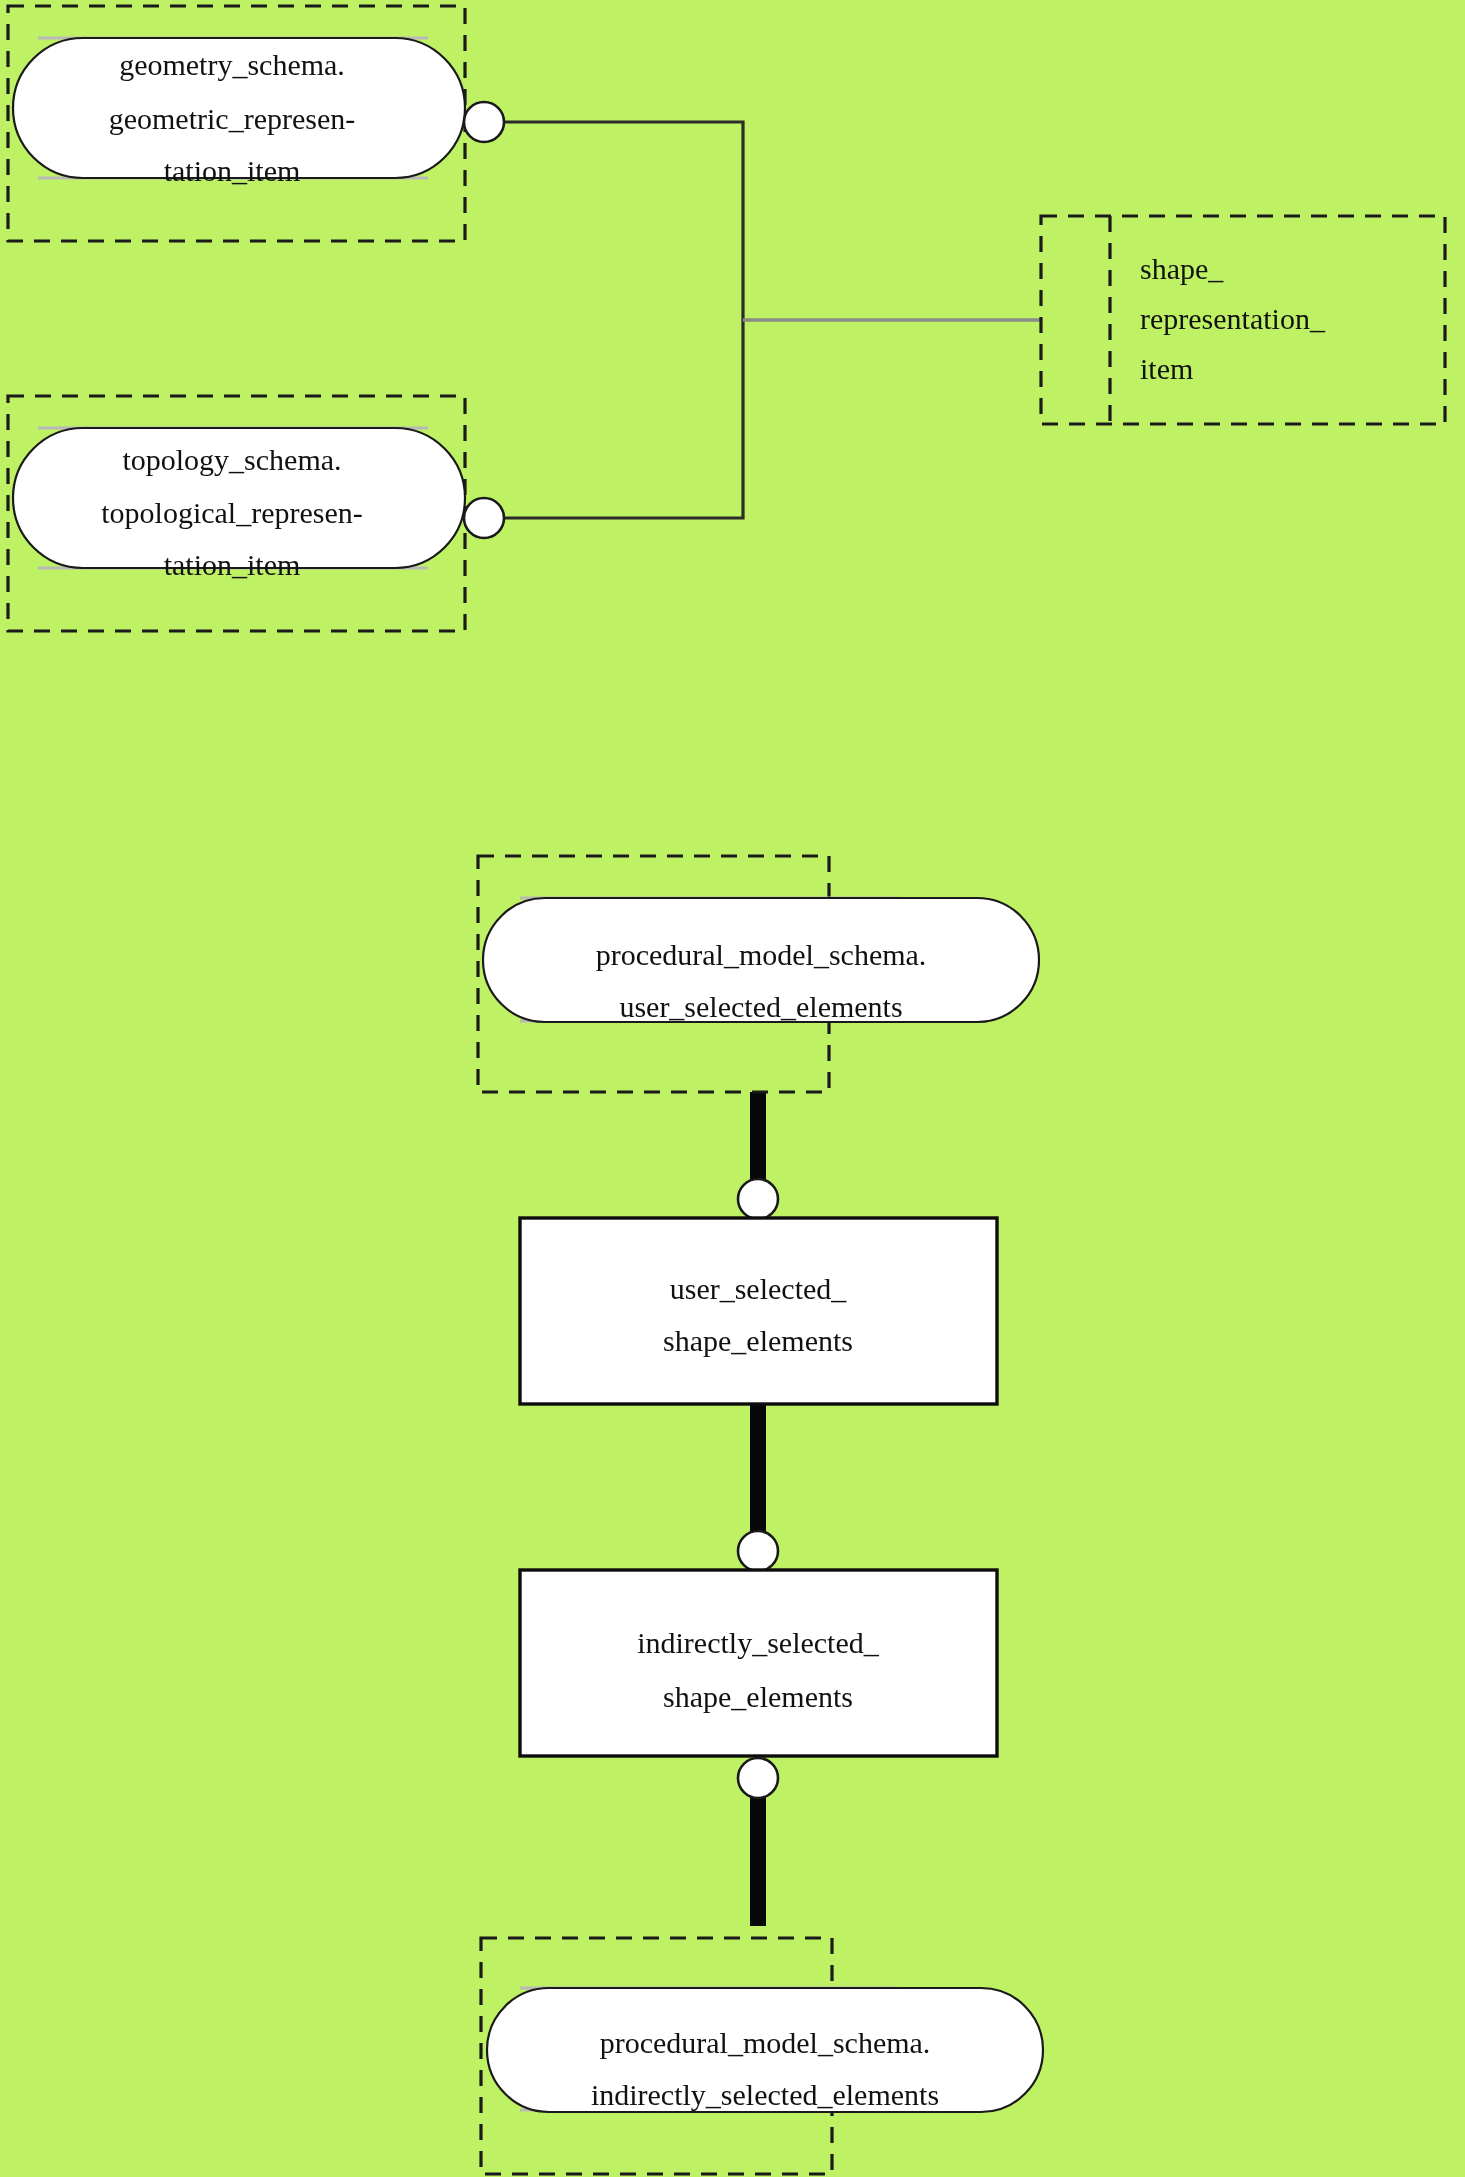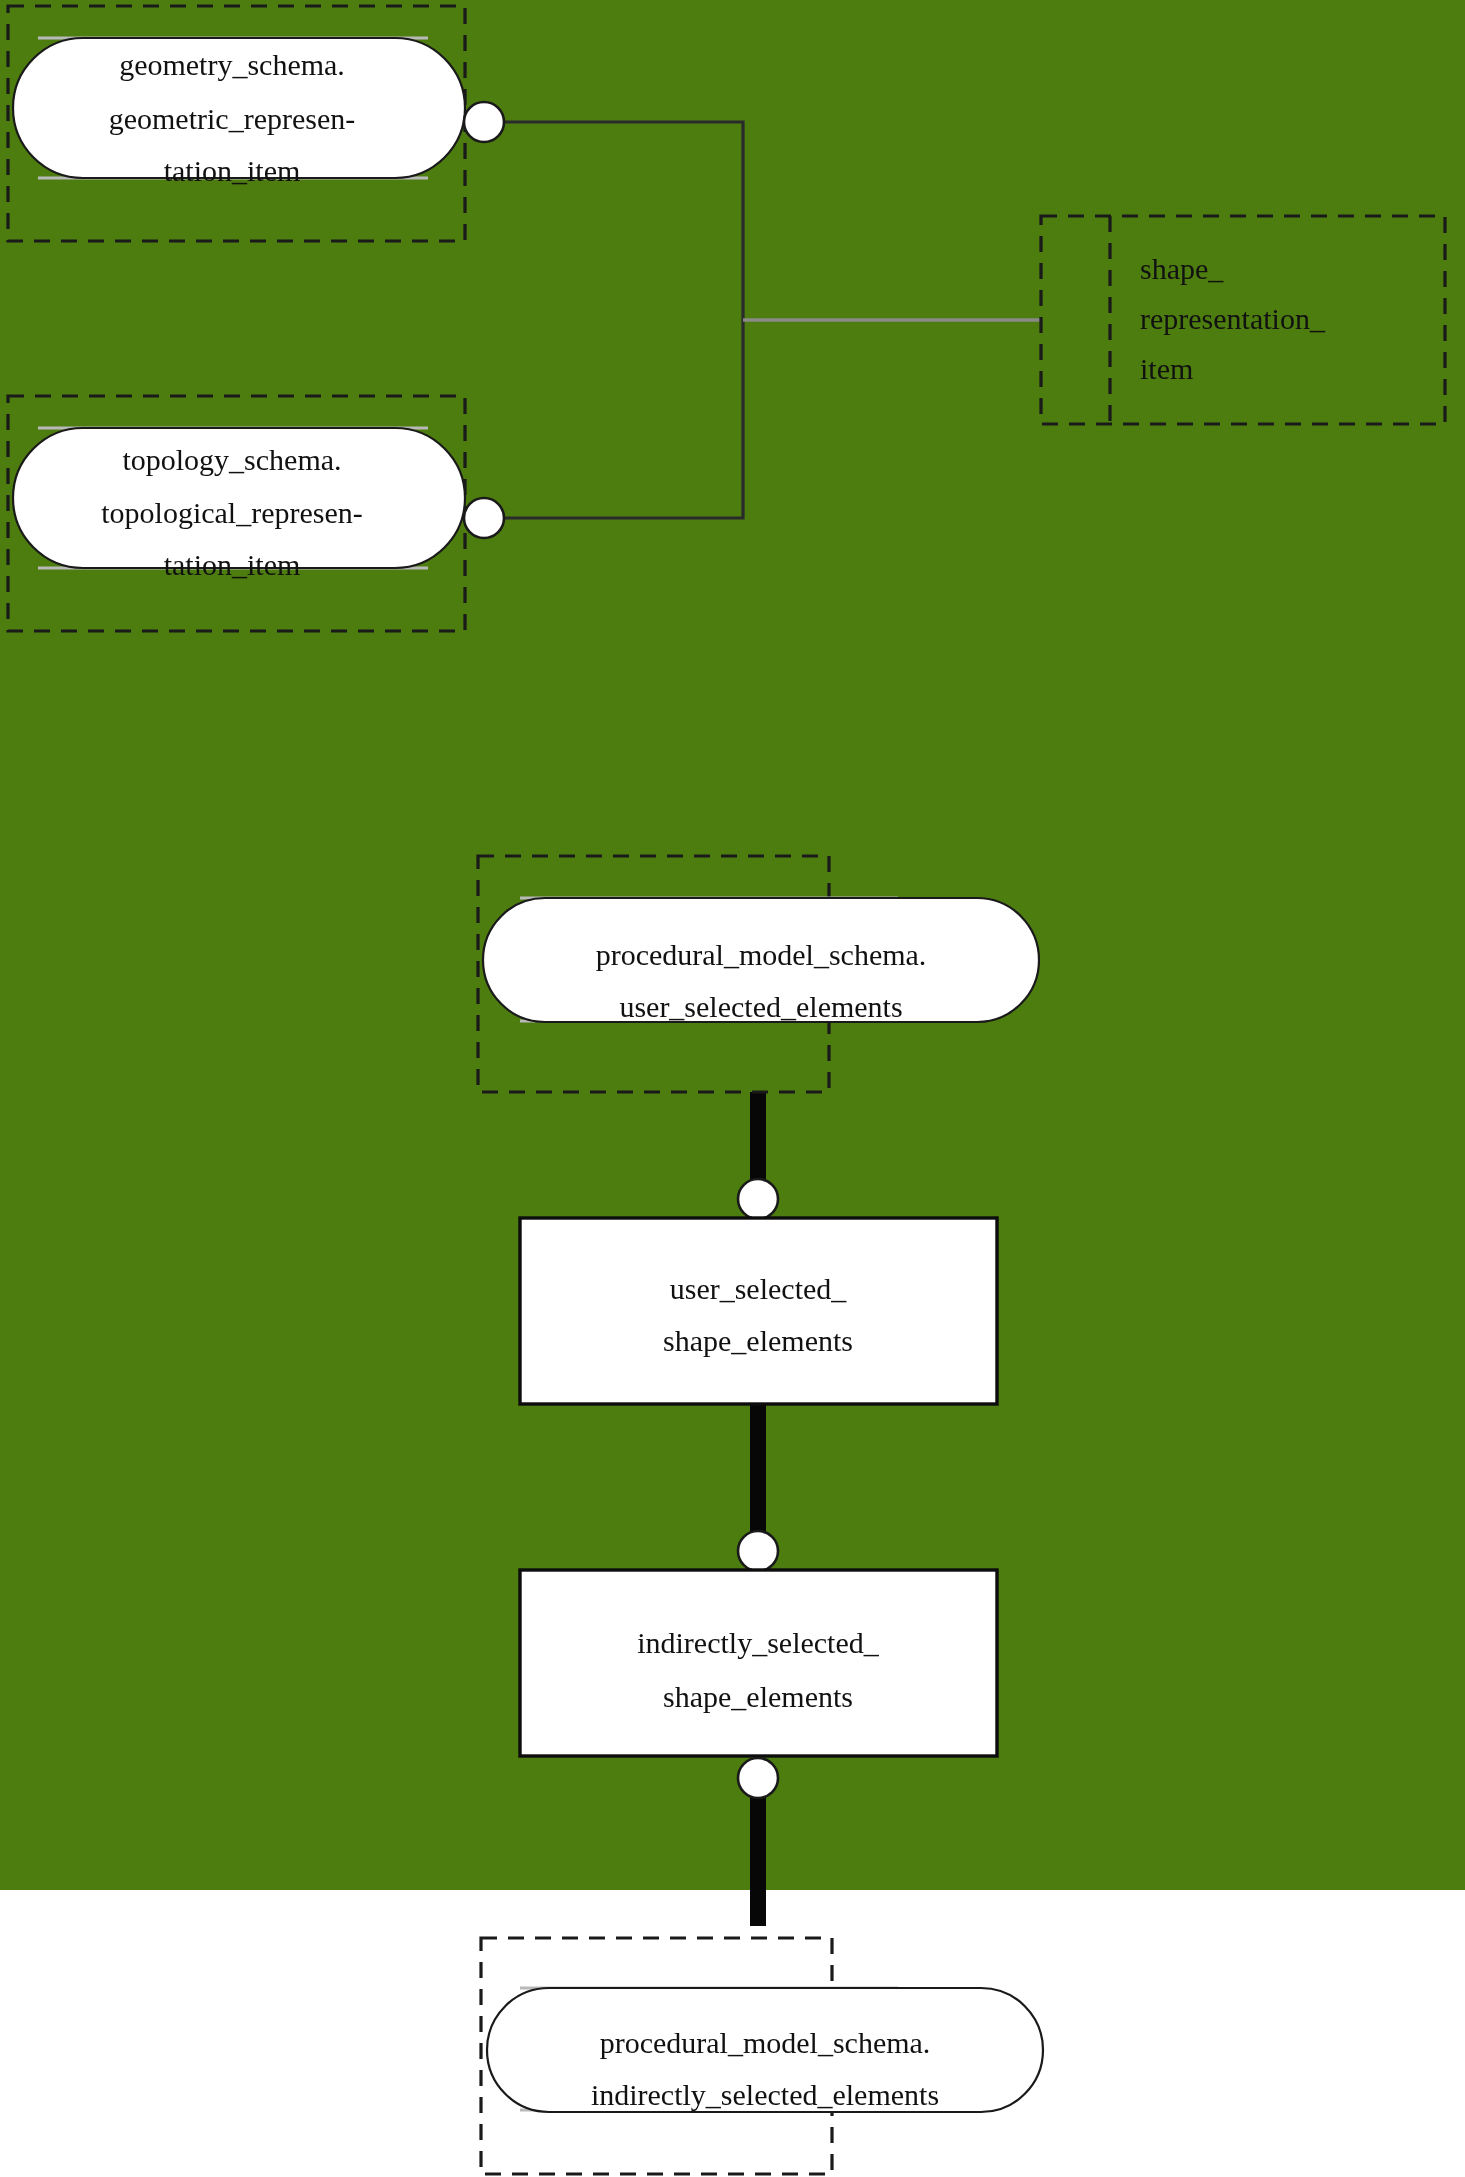--- a/index.html
+++ b/index.html
@@ -9,22 +9,22 @@
   }
   body {
     width: 1465px;
     height: 2177px;
     font-family: "Liberation Serif", "DejaVu Serif", serif;
     overflow: hidden;
   }
   #diagram-root {
     position: relative;
     width: 1465px;
-    height: 1890px;
-    background: #4d7c0f;
+    height: 2177px;
+    background: #bef264;
   }
   svg#express-g-canvas {
     position: absolute;
     top: 0;
     left: 0;
     width: 1465px;
     height: 2177px;
     display: block;
   }
   .entity-label {

